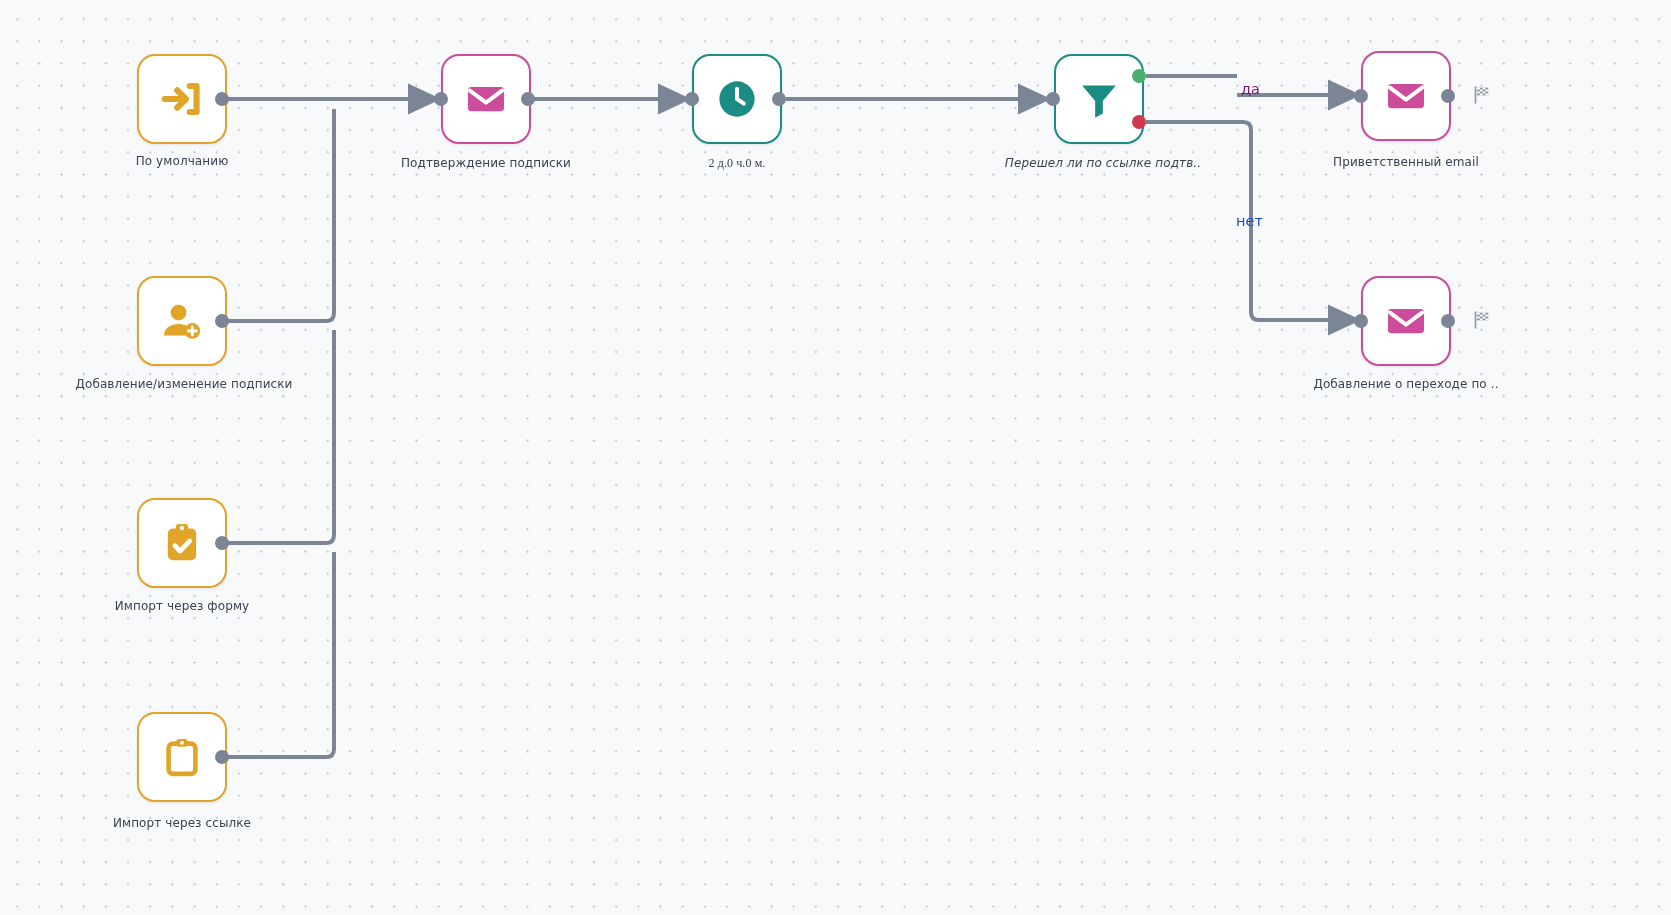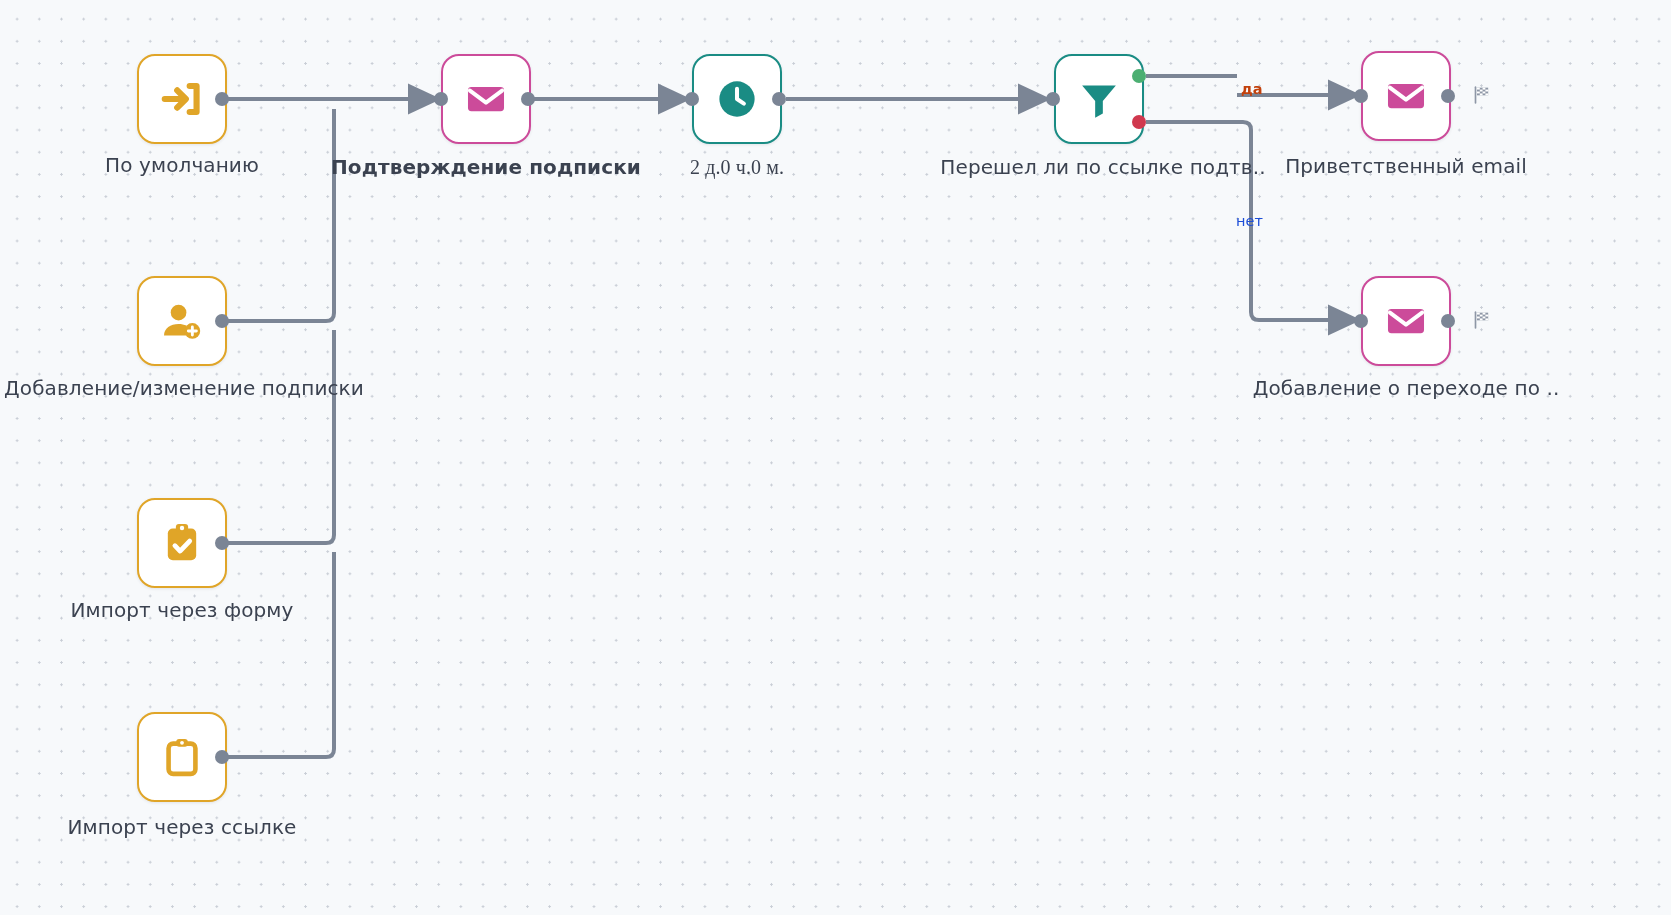--- a/index.html
+++ b/index.html
@@ -22,34 +22,34 @@
     box-shadow:0 1px 3px rgba(40,50,70,.10);
   }
   .node.trigger { border-color:#e0a528; }
   .node.email   { border-color:#cc4b9a; }
   .node.timer   { border-color:#1a8c84; }
   .node.filter  { border-color:#1a8c84; }
 
   .node .glyph { width:46px; height:46px; display:block; }
 
   .label {
-    position:absolute; font-size:20px; color:#3b4250;
+    position:absolute; font-size:12px; color:#3b4250;
     white-space:nowrap; letter-spacing:.1px; line-height:1;
   }
   .label.c { transform:translateX(-50%); }
 
   .port {
     position:absolute; width:14px; height:14px; border-radius:50%;
     background:#7b8595; border:0;
   }
   .port.green { background:#4caf72; }
   .port.red   { background:#d0384e; }
 
   .edge-label { position:absolute; font-size:14.5px; line-height:1; white-space:nowrap; }
-  .edge-label.yes { color:#c2410c;font-weight:bold; }
+  .edge-label.yes { color:#701a75; }
   .edge-label.no  { color:#1d4ed8; }
 
   .flag { position:absolute; width:20px; height:20px; }
 </style>
 </head>
 <body>
 
 <div id="canvas">
 
   <svg class="edges" viewBox="0 0 1671 915">
@@ -126,41 +126,41 @@
   <div class="label c" style="left:182px;top:817px;">Импорт через ссылке</div>
 
   <div class="node email" style="left:441px;top:54px;">
     <svg class="glyph" viewBox="0 0 24 24">
       <rect x="2.6" y="5.8" width="18.8" height="12.6" rx="1.8" fill="#cc4b9a"></rect>
       <path d="M3.6 7.6L12 13.9l8.4-6.3" fill="none" stroke="#ffffff" stroke-width="2.1" stroke-linecap="round" stroke-linejoin="round"></path>
     </svg>
   </div>
   <div class="port" style="left:434px;top:92px;"></div>
   <div class="port" style="left:521px;top:92px;"></div>
-  <div class="label c" style="left:486px;top:157px;font-weight:bold;">Подтверждение подписки</div>
+  <div class="label c" style="left:486px;top:157px;">Подтверждение подписки</div>
 
   <div class="node timer" style="left:692px;top:54px;">
     <svg class="glyph" viewBox="0 0 24 24">
       <circle cx="12" cy="12" r="9.2" fill="#1a8c84"></circle>
       <path d="M12 6.6V12l3.6 2.4" fill="none" stroke="#ffffff" stroke-width="2.1" stroke-linecap="round" stroke-linejoin="round"></path>
     </svg>
   </div>
   <div class="port" style="left:685px;top:92px;"></div>
   <div class="port" style="left:772px;top:92px;"></div>
   <div class="label c" style="left:737px;top:157px;font-family:Liberation Serif, serif;">2 д.0 ч.0 м.</div>
 
   <div class="node filter" style="left:1054px;top:54px;">
     <svg class="glyph" viewBox="0 0 24 24">
       <path d="M3.2 5.0h17.6L14 13.0v6.6l-4 2.2V13.0z" fill="#1a8c84"></path>
     </svg>
   </div>
   <div class="port" style="left:1046px;top:92px;"></div>
   <div class="port green" style="left:1132px;top:69px;"></div>
   <div class="port red" style="left:1132px;top:115px;"></div>
-  <div class="label c" style="left:1103px;top:157px;">Перешел ли по ссылке подтв..</div>
+  <div class="label c" style="left:1103px;top:157px;font-style:italic;">Перешел ли по ссылке подтв..</div>
 
   <div class="edge-label yes" style="left:1241px;top:82px;">да</div>
   <div class="edge-label no" style="left:1236px;top:214px;">нет</div>
 
   <div class="node email" style="left:1361px;top:51px;">
     <svg class="glyph" viewBox="0 0 24 24">
       <rect x="2.6" y="5.8" width="18.8" height="12.6" rx="1.8" fill="#cc4b9a"></rect>
       <path d="M3.6 7.6L12 13.9l8.4-6.3" fill="none" stroke="#ffffff" stroke-width="2.1" stroke-linecap="round" stroke-linejoin="round"></path>
     </svg>
   </div>

